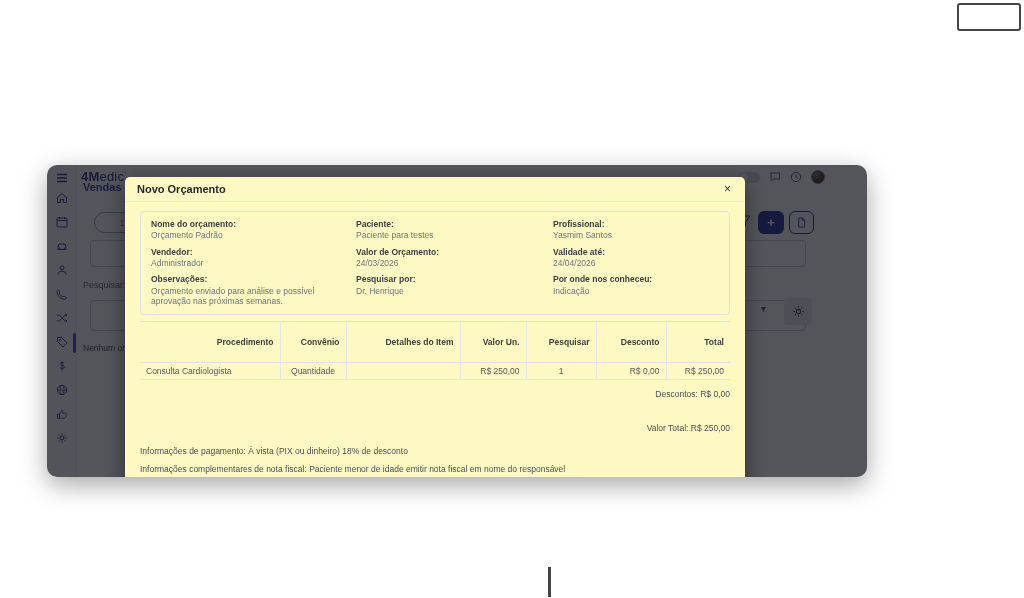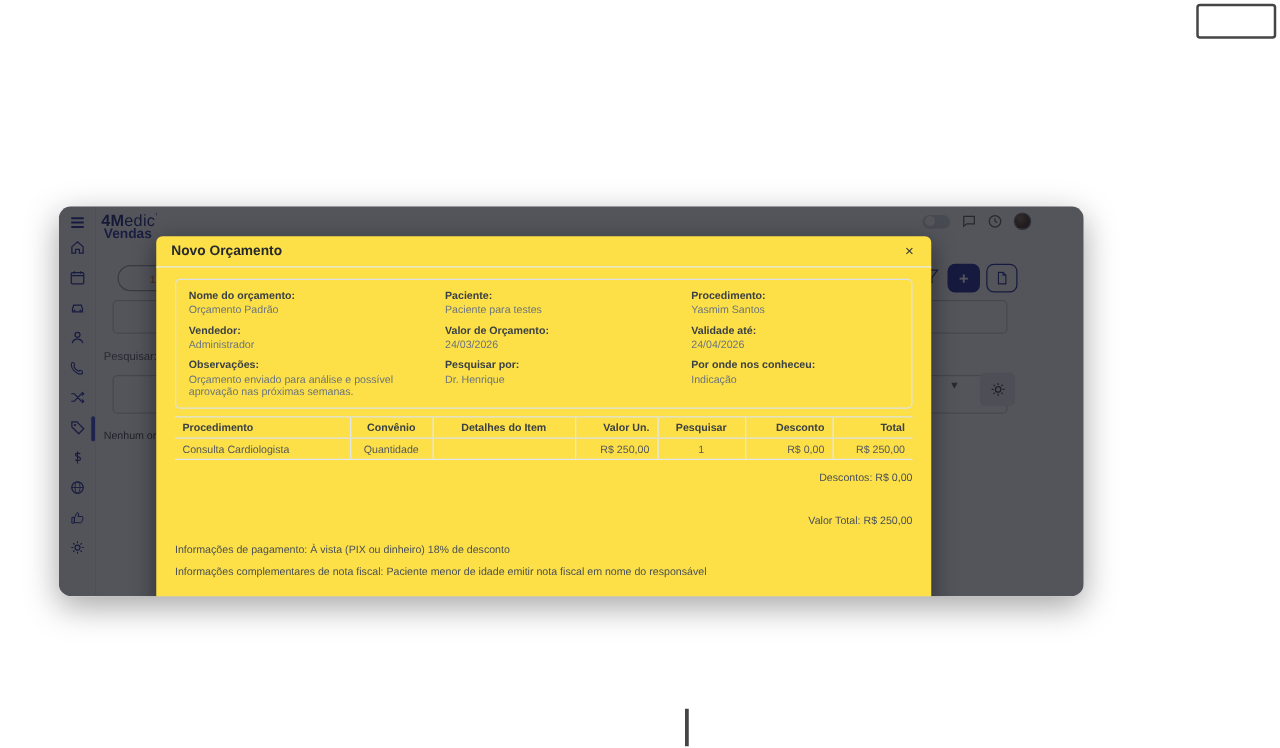--- a/index.html
+++ b/index.html
@@ -58,35 +58,35 @@
     border:1px solid #222e9b;border-radius:6px;color:#222e9b;display:grid;place-items:center;}
   .doc-btn svg{width:11px;height:11px;}
   .bg-caret{position:absolute;left:714px;top:138px;font-size:10px;color:#5a6066;}
   .gear-box{position:absolute;left:737px;top:133px;width:28px;height:27px;background:#e9eaee;border-radius:4px;
     display:grid;place-items:center;color:#44484d;border:none;}
   .gear-box svg{width:13px;height:13px;}
 
   .overlay{position:absolute;inset:0;background:rgba(18,20,28,0.72);z-index:5;}
 
   
-  .modal{position:absolute;left:78px;top:24px;width:620px;height:352px;background:#fde047;border-radius:5px;
+  .modal{position:absolute;left:78px;top:12px;width:620px;height:352px;background:#fef9c3;border-radius:5px;
     z-index:10;box-shadow:0 6px 20px rgba(0,0,0,.45);font-size:8.5px;color:#495057;}
   .modal-header{display:flex;align-items:center;justify-content:space-between;
     padding:6px 12px;border-bottom:1px solid #e7eaee;}
   .modal-title{font-size:11px;font-weight:700;color:#26292d;}
   .modal-close{background:none;border:none;font-size:12px;color:#33373b;line-height:12px;cursor:pointer;padding:0 2px;}
 
   .info-card{margin:9px 15px 0;border:1px solid #dee2e6;border-radius:4px;padding:7px 10px;
     display:grid;grid-template-columns:205px 197px 1fr;row-gap:6px;}
   .f-label{font-weight:700;color:#3b4045;font-size:8.5px;line-height:1.22;}
   .f-value{color:#6c757d;font-size:8.5px;line-height:1.22;margin-top:1px;padding-right:14px;}
 
   .items-table{margin:6px 15px 0;width:590px;border-collapse:collapse;table-layout:fixed;}
   .items-table th{border-top:1px solid #dee2e6;border-bottom:1px solid #dee2e6;
-    padding:3px 6px;font-size:8.5px;font-weight:700;color:#3b4045;}
+    padding:15px 6px;font-size:8.5px;font-weight:700;color:#3b4045;text-align:right;}
   .items-table td{border-bottom:1px solid #e3e7ea;padding:3px 6px;font-size:8.5px;color:#55595e;height:15px;}
   .items-table th + th, .items-table td + td{border-left:1px solid #e3e7ea;}
   .al-l{text-align:left;} .al-c{text-align:center;} .al-r{text-align:right;}
 
   .totals{margin:9px 15px 0;text-align:right;}
   .totals div{margin-top:0;}
   .totals div + div{margin-top:24px;}
   .notes{margin:13px 15px 0;}
   .notes div + div{margin-top:8px;}
 
@@ -248,21 +248,21 @@
       <div class="info-card">
           <div>
             <div class="f-label">Nome do orçamento:</div>
             <div class="f-value">Orçamento Padrão</div>
           </div>
           <div>
             <div class="f-label">Paciente:</div>
             <div class="f-value">Paciente para testes</div>
           </div>
           <div>
-            <div class="f-label">Procedimento:</div>
+            <div class="f-label">Profissional:</div>
             <div class="f-value">Yasmim Santos</div>
           </div>
           <div>
             <div class="f-label">Vendedor:</div>
             <div class="f-value">Administrador</div>
           </div>
           <div>
             <div class="f-label">Valor de Orçamento:</div>
             <div class="f-value">24/03/2026</div>
           </div>

